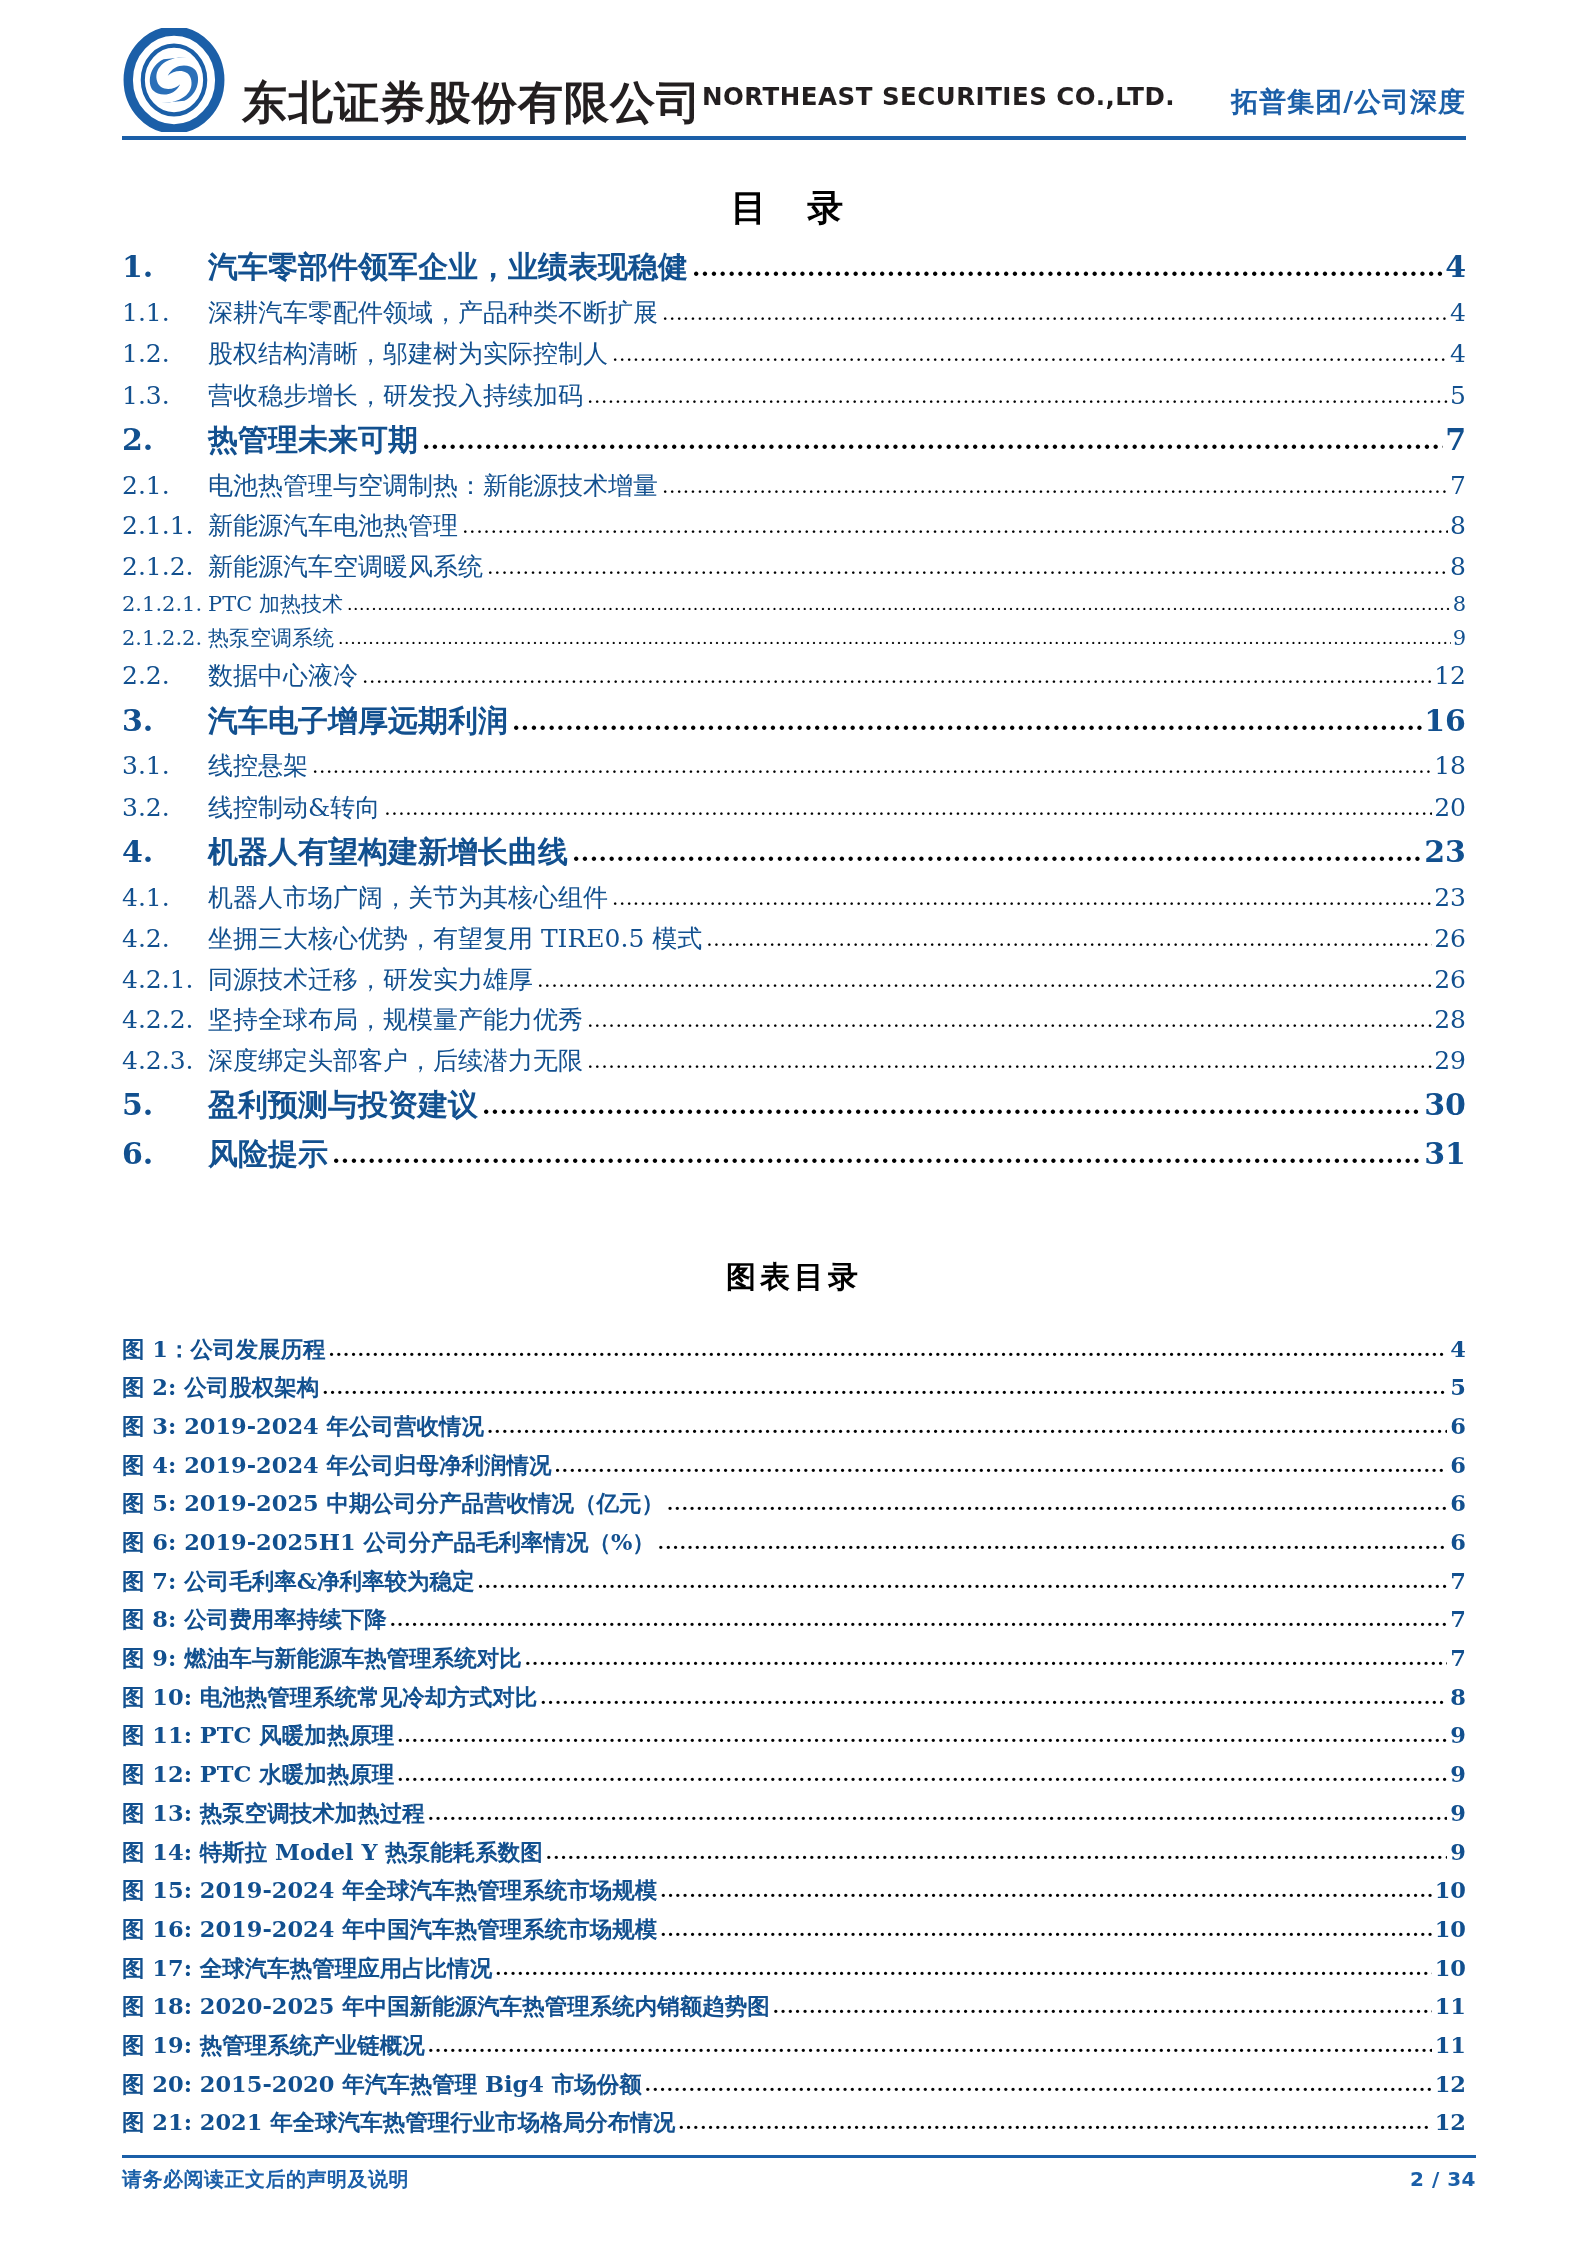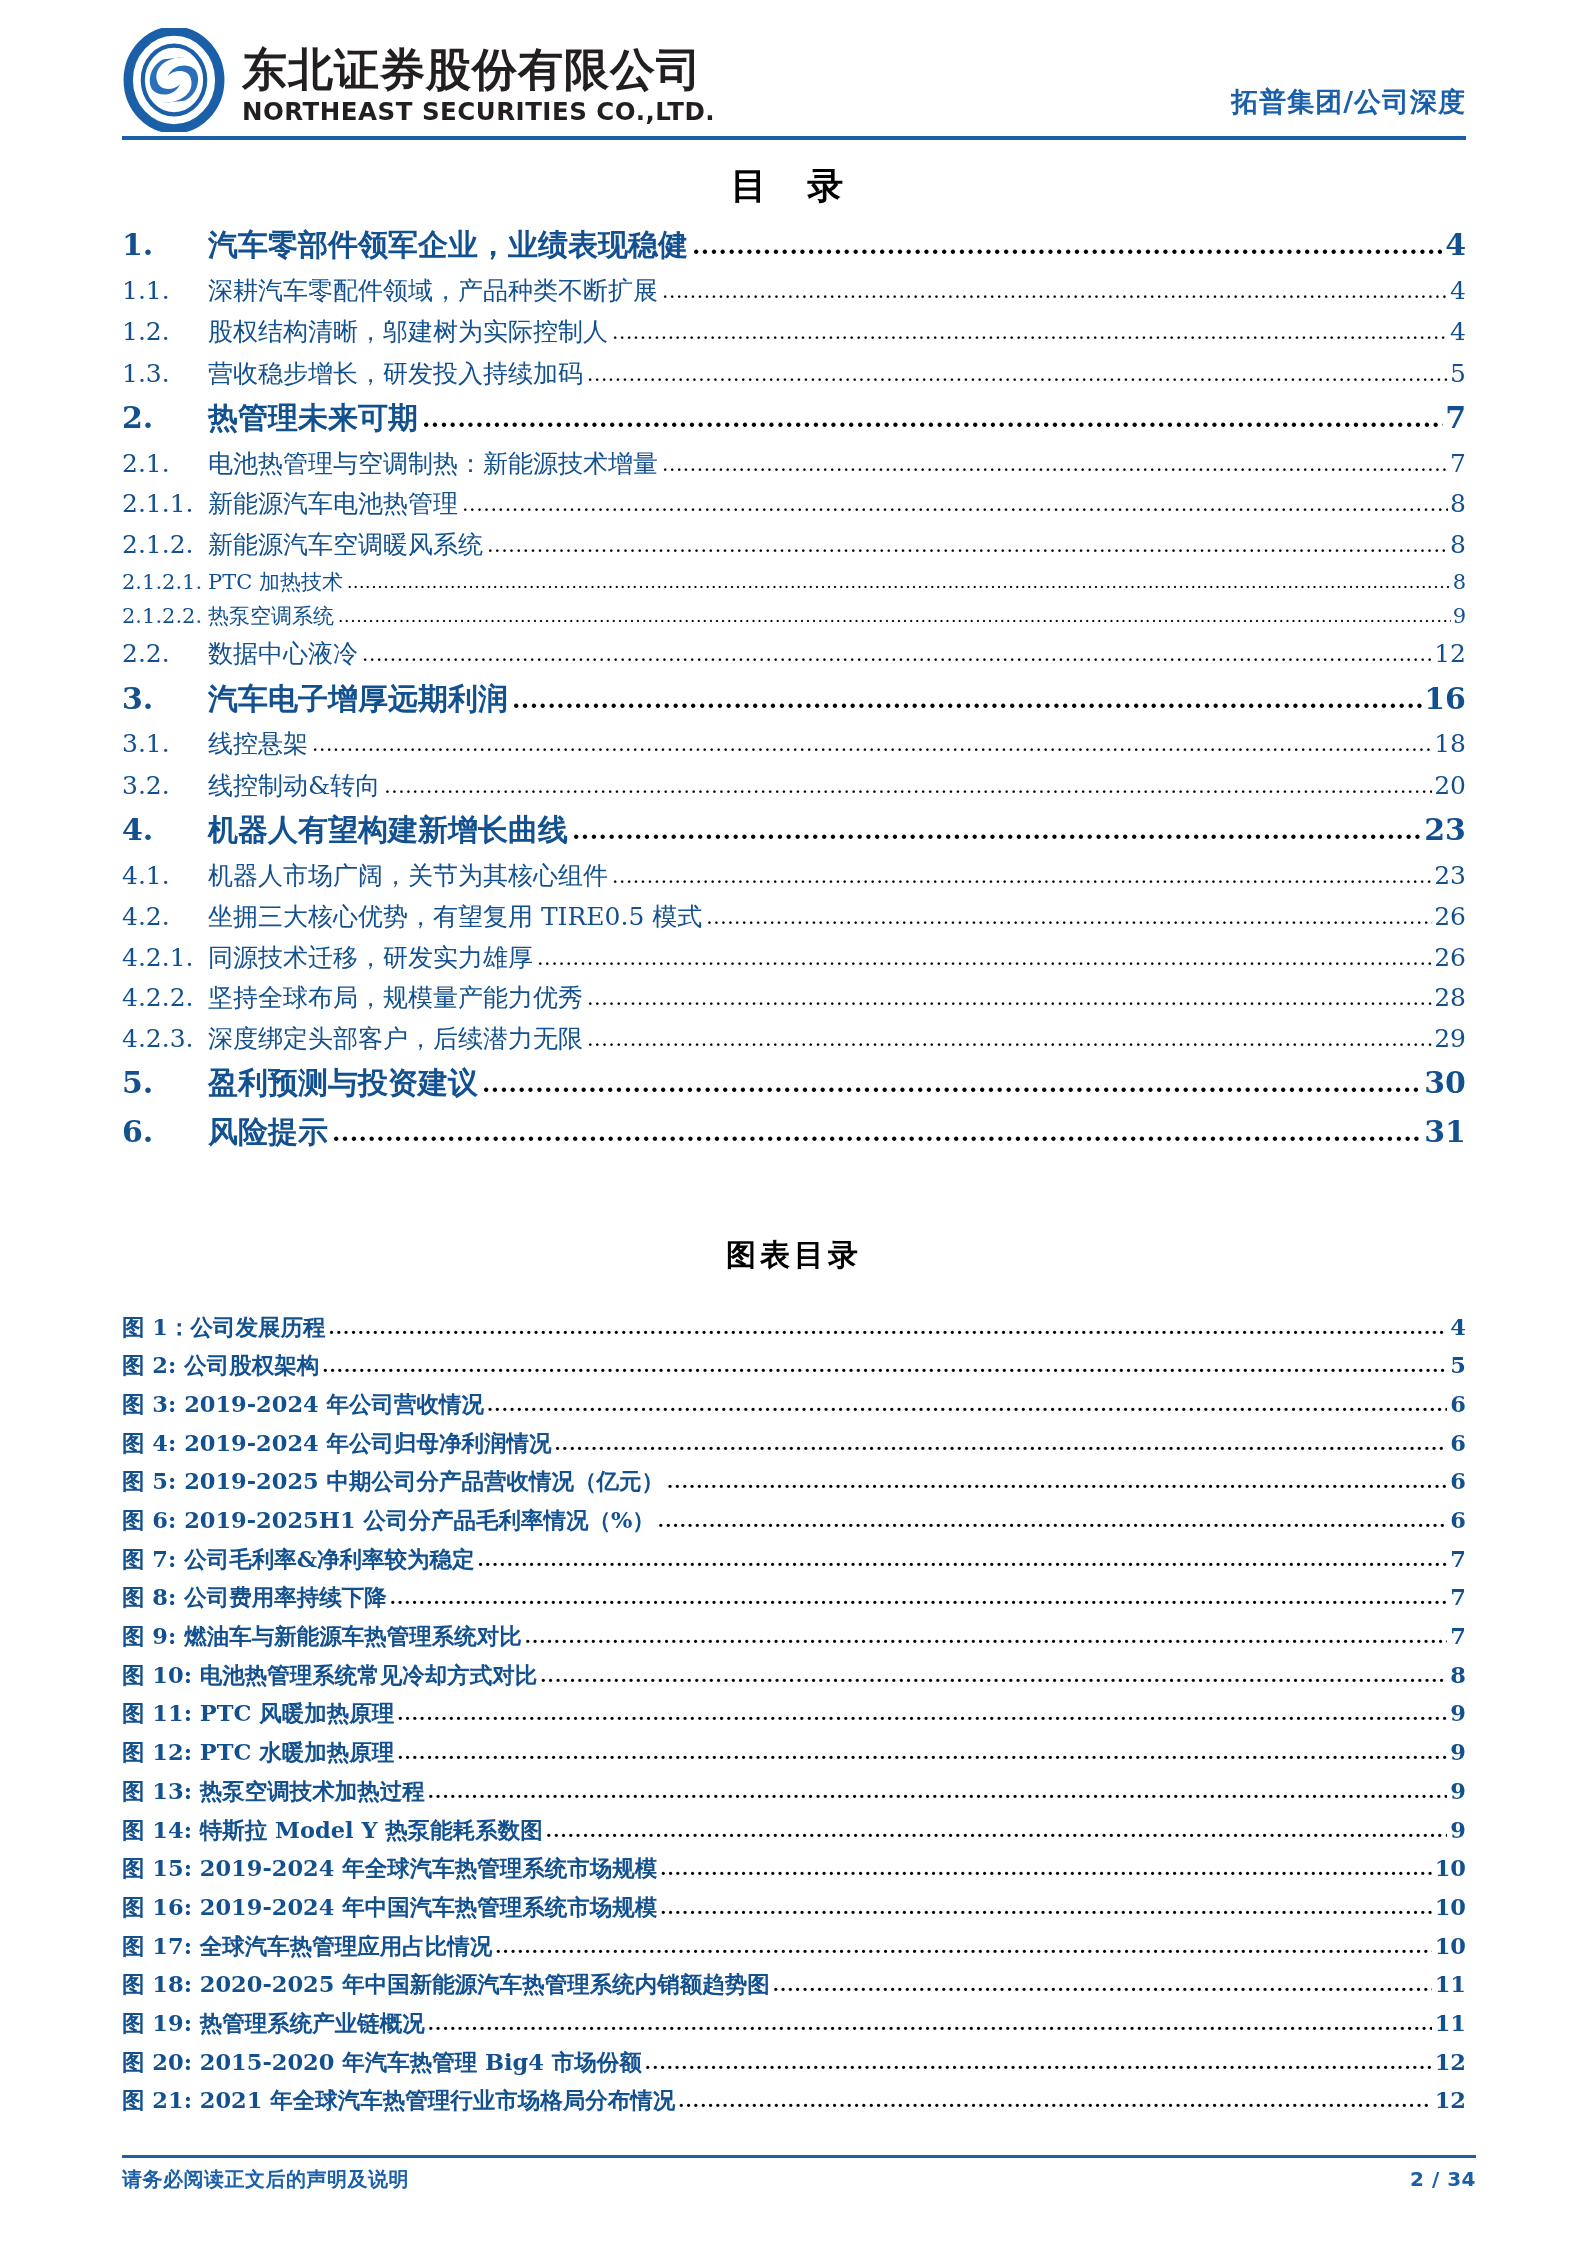--- a/index.html
+++ b/index.html
@@ -39,21 +39,21 @@
   }
   .brand-logo {
     width: 104px;
     height: 104px;
     flex: 0 0 auto;
     position: relative;
     top: 2px;
   }
   .brand-text {
     display: flex;
-    flex-direction: column;
+    flex-direction: row;
     justify-content: flex-end;
     padding-bottom: 4px;
   }
   .brand-cn {
     font-family: "DejaVu Sans", sans-serif;
     font-size: 45px;
     font-weight: bold;
     letter-spacing: 1px;
     color: #231f20;
     line-height: 1.05;
@@ -87,21 +87,21 @@
     height: 0;
   }
 
   
   .toc-title {
     text-align: center;
     font-family: "DejaVu Serif", serif;
     font-size: 36px;
     font-weight: bold;
     letter-spacing: 14px;
-    margin: 22px 0 10px 0;
+    margin: 44px 0 10px 0;
     color: #000;
   }
 
   .toc-list { margin: 0; padding: 0; }
 
   .toc-row {
     display: flex;
     align-items: baseline;
     width: 100%;
     white-space: nowrap;

